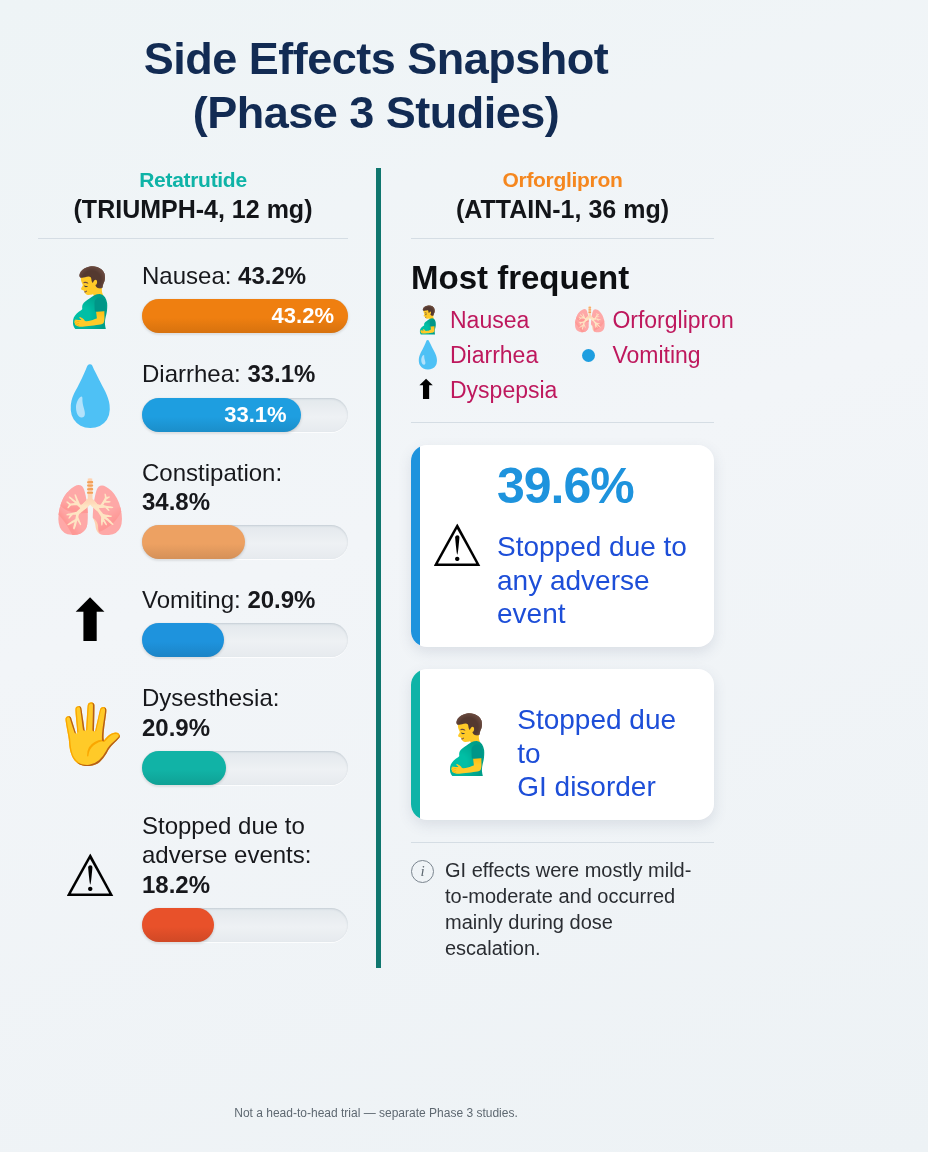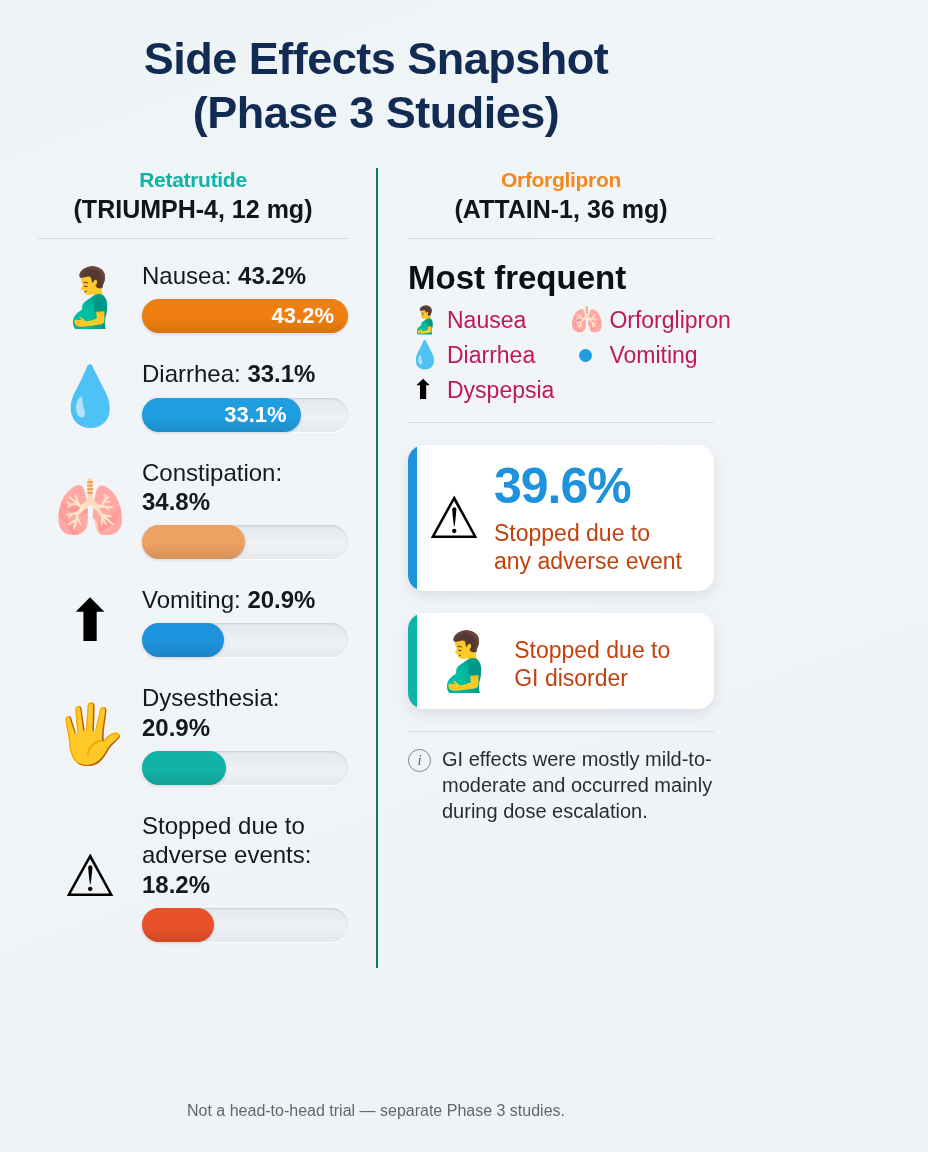--- a/index.html
+++ b/index.html
@@ -20,21 +20,21 @@
     line-height:1.2;
     letter-spacing:-0.5px;
     padding:32px 40px 0 40px;
   }
   .title .line2 { display:block; }
 
   
   .columns { display:flex; margin-top:28px; padding:0 38px; }
   .col { width:50%; }
   .col-left  { padding-right:28px; }
-  .col-right { padding-left:30px; border-left:2px solid #0f766e; }
+  .col-right { padding-left:30px; border-left:5px solid #0f766e; }
 
   .col-head { text-align:center; padding-bottom:14px; }
   .drug-name { font-size:21px; font-weight:bold; line-height:1.15; letter-spacing:-0.3px; }
   .drug-name.teal   { color:#0fb3a7; }
   .drug-name.orange { color:#f5871f; }
   .drug-sub { font-size:25px; font-weight:bold; color:#131519; line-height:1.2; margin-top:2px; }
 
   .col-left .col-head  { border-bottom:1px solid #d5dde4; }
   .col-right .col-head { border-bottom:1px solid #d5dde4; }
 
@@ -93,36 +93,36 @@
   .card::before {
     content:""; position:absolute; left:0; top:0; bottom:0; width:9px;
   }
   .card.blue::before { background:#1e93dd; }
   .card.teal::before { background:#0fb3a7; }
   .card-icon { font-size:58px; line-height:1; flex:0 0 auto; }
   .card-body { flex:1; }
   .card-value { font-size:50px; font-weight:bold; line-height:1.02; letter-spacing:-1px; }
   .card.blue .card-value { color:#1e93dd; }
   .card.teal .card-value { color:#0fb3a7; }
-  .card-desc { font-size:23px; color:#c2410c; line-height:1.2; margin-top:8px; }
+  .card-desc { font-size:28px; color:#1d4ed8; line-height:1.2; margin-top:18px; }
 
   
   .note { display:flex; gap:11px; padding-top:14px; border-top:1px solid #d5dde4; }
   .note-icon {
     flex:0 0 auto; width:23px; height:23px; border-radius:50%;
     border:1.6px solid #7b858f; color:#5e6871;
     font-size:15px; line-height:20px; text-align:center;
     font-family:"Liberation Serif", serif; font-style:italic; margin-top:3px;
   }
   .note-text { font-size:20px; color:#2a2d32; line-height:1.3; }
 
   
   .footer {
     position:absolute; left:0; right:0; bottom:32px;
-    text-align:center; font-size:16px; color:#5e6871;
+    text-align:center; font-size:12px; color:#5e6871;
   }
 </style>
 </head>
 <body>
 
 <div class="page">
 
   <div class="title">
     <span>Side Effects Snapshot</span>
     <span class="line2">(Phase 3 Studies)</span>

